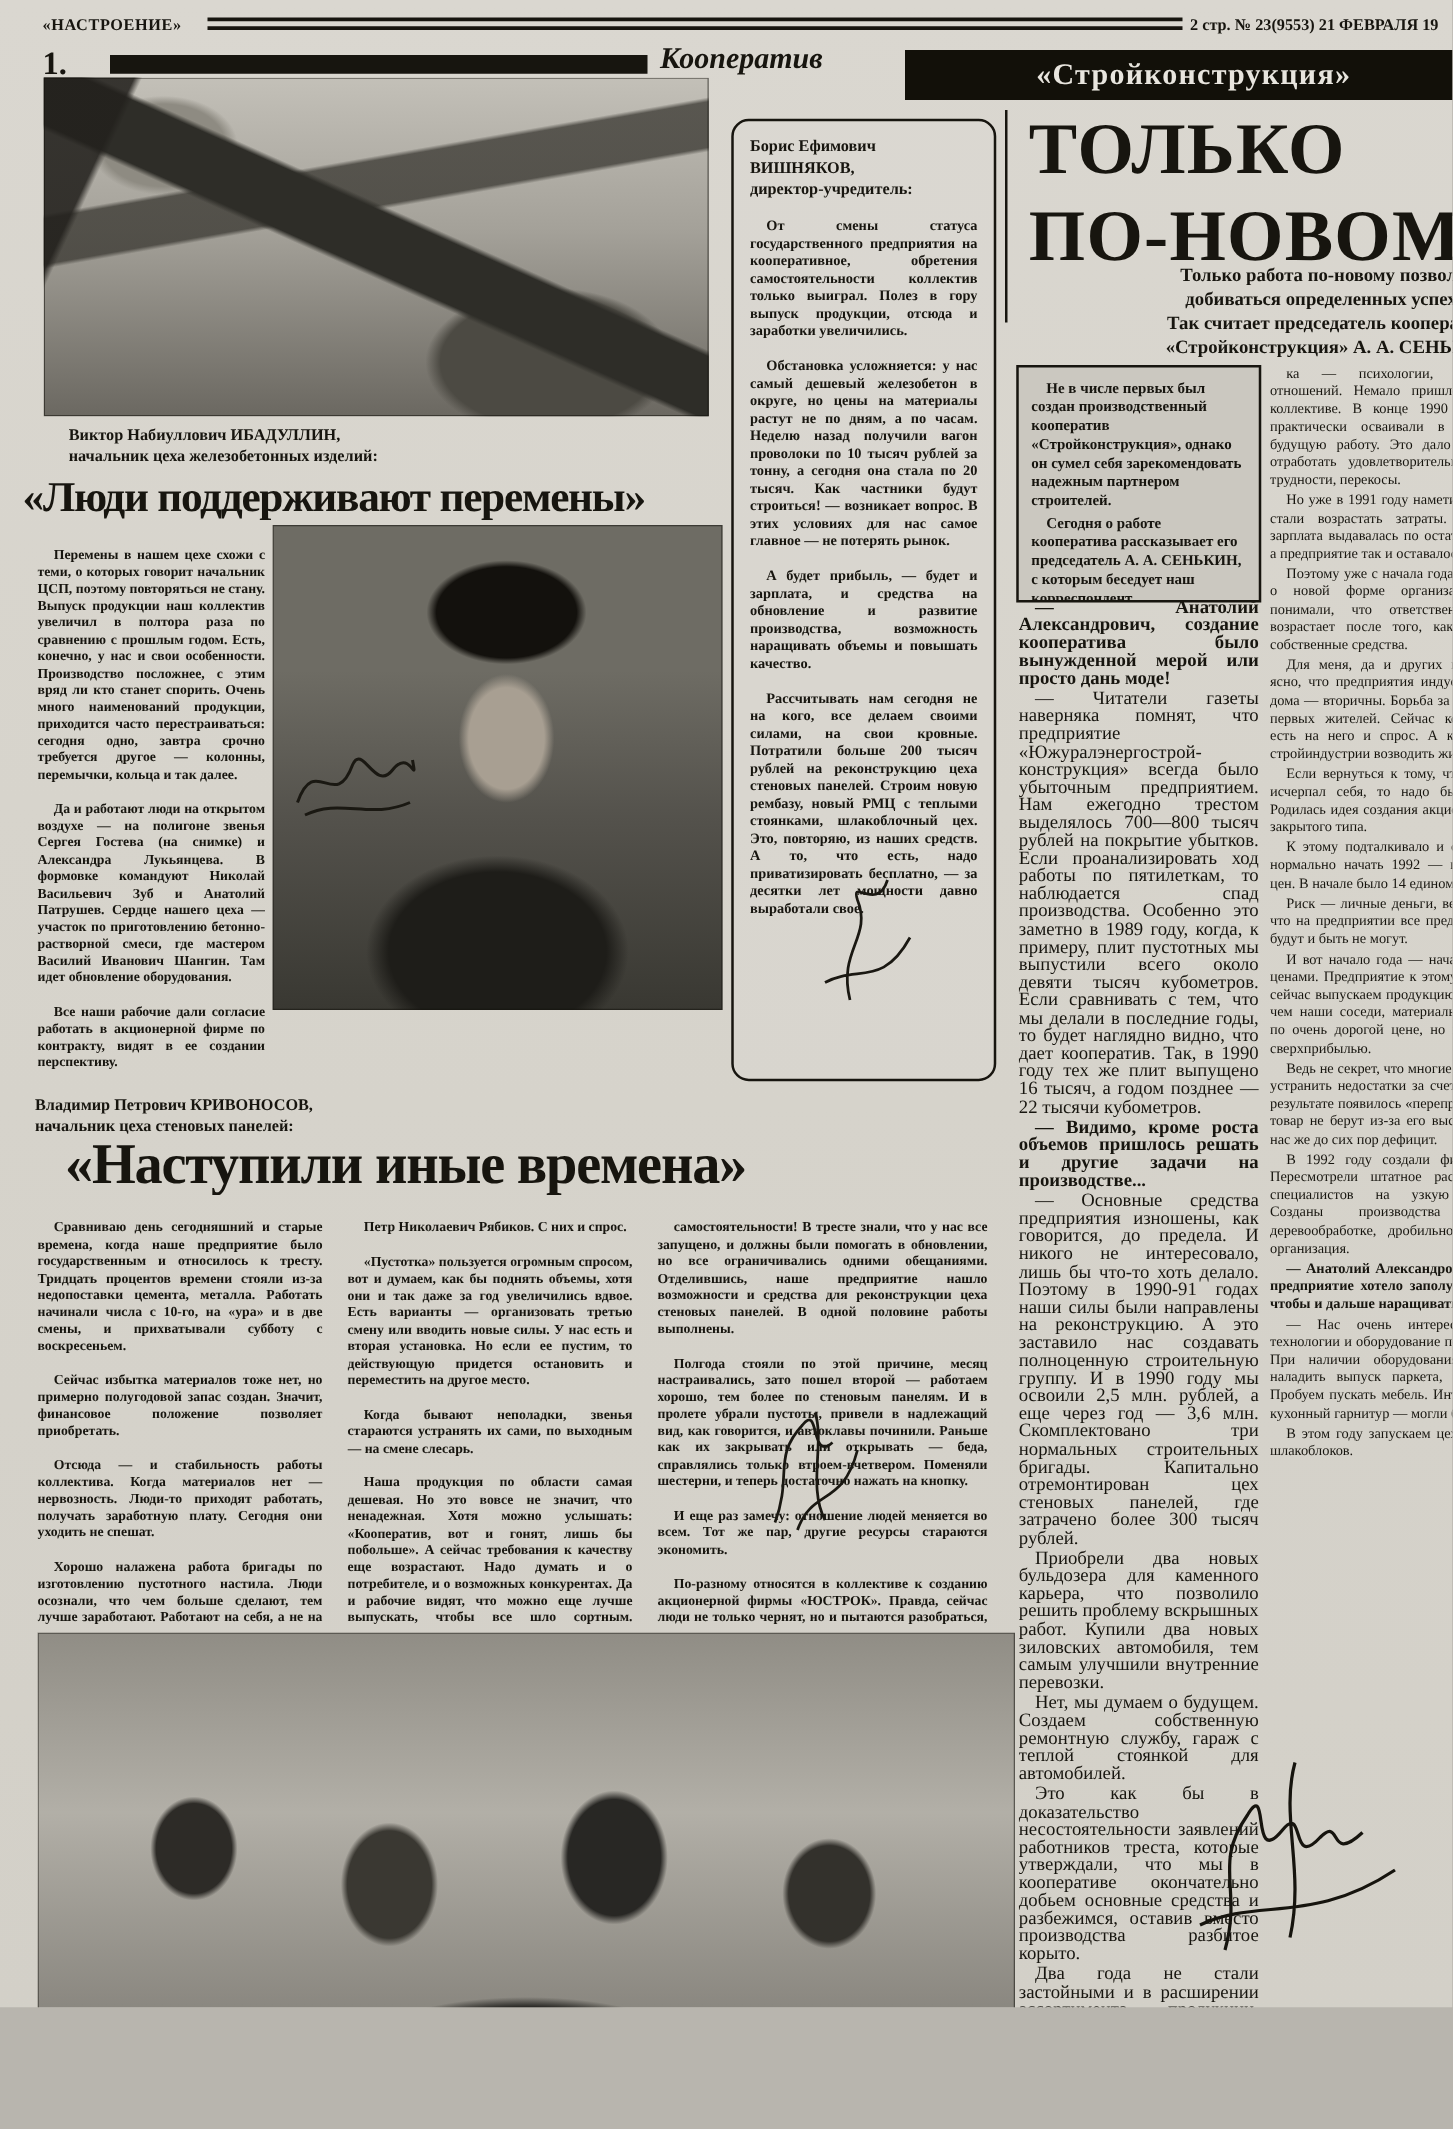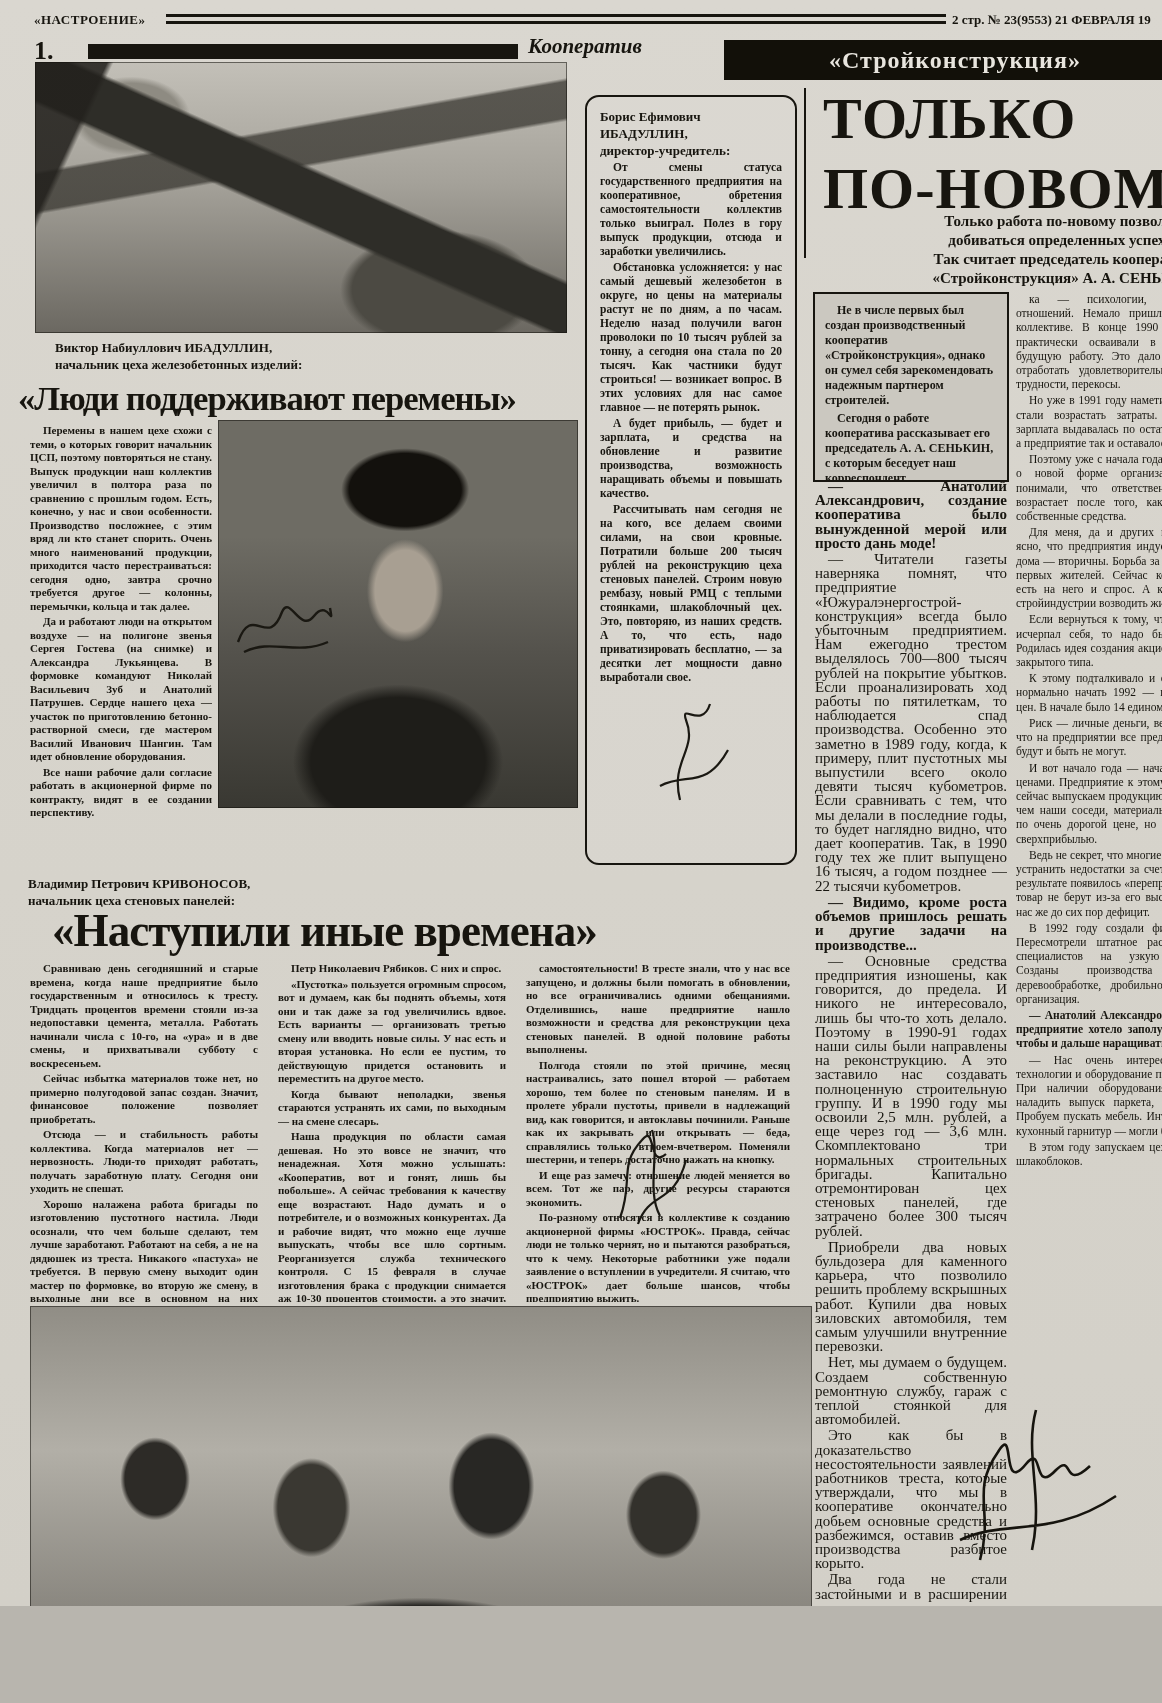--- a/index.html
+++ b/index.html
@@ -7,21 +7,21 @@
     background:linear-gradient(180deg,#dad7d0 0%,#d7d4cc 40%,#d3d0c8 100%);
     font-family:Liberation Serif, serif;color:#17150f;}
   .abs{position:absolute;}
   
   .mast-title{font-weight:bold;font-size:13px;letter-spacing:.5px;white-space:nowrap;}
   .rule2{border-top:3px solid #17150f;border-bottom:3px solid #17150f;height:4px;}
   .mast-issue{font-weight:bold;font-size:13px;white-space:nowrap;}
   
   .pagemark{font-weight:bold;font-size:26px;}
   .kickbar{background:#17150f;height:15px;}
-  .kicker{font-weight:bold;font-style:italic;font-size:21px;white-space:nowrap;}
+  .kicker{font-weight:bold;font-style:italic;font-size:24px;white-space:nowrap;}
   .brandbox{background:#121009;color:#e8e5de;display:flex;align-items:center;justify-content:center;
     font-weight:bold;font-size:24px;letter-spacing:1px;white-space:nowrap;}
   
   .photo{box-shadow:inset 0 0 0 1px rgba(20,18,12,.55);}
   .photo-top{background:
     linear-gradient(115deg, rgba(35,33,29,.88) 0 11%, transparent 12%),
     linear-gradient(24deg, transparent 45%, #2e2d28 46% 56%, transparent 57%),
     linear-gradient(-10deg, transparent 58%, rgba(55,53,47,.75) 59% 69%, transparent 70%),
     radial-gradient(150px 90px at 76% 84%, #4c4a43 0 58%, transparent 66%),
     radial-gradient(90px 60px at 18% 20%, #8e8b82 0 55%, transparent 66%),
@@ -42,21 +42,21 @@
   .hl{font-weight:bold;line-height:1;letter-spacing:-1px;white-space:nowrap;}
   .hl-people{font-size:34px;transform:scaleX(1.02);transform-origin:left;}
   .hl-times{font-size:46px;transform:scaleX(.98);transform-origin:left;}
   .hl-big{font-size:58px;letter-spacing:1px;}
   .hl-market{font-weight:bold;font-size:31px;text-align:center;line-height:1.45;}
   
   .cap{font-weight:bold;font-size:13px;line-height:1.3;}
   .cap .l2{padding-left:0;}
   
   .body{font-size:11px;line-height:13.5px;text-align:justify;overflow:hidden;}
-  .b700 p{font-weight:bold;}
+  .b700 p{font-weight:bold;margin-top:14px;}
   .para,p{margin:0 0 2px 0;text-indent:13px;}
   .q{font-weight:bold;}
   .sf-line{font-weight:bold;font-size:15px;line-height:19px;white-space:nowrap;text-align:center;}
   .introbox{background:#cbc8c0;border:2px solid #17150f;padding:9px 10px;overflow:hidden;}
   .introbox p{font-weight:bold;font-size:12px;line-height:15px;text-indent:12px;margin:0 0 3px;}
   .marketbox{border:2.5px solid #17150f;border-radius:14px;padding:12px 13px;overflow:hidden;background:rgba(222,219,212,.35);}
   .vrule{width:2px;background:#17150f;}
   .scribble{pointer-events:none;}
 </style>
 </head>
@@ -118,21 +118,21 @@
     </div>
   <svg class="abs scribble" style="left:590px;top:1120px;" width="120" height="110" viewBox="0 0 120 110">
     <path d="M30,98 C44,60 28,46 52,20 C66,2 58,50 76,34 M48,104 C60,70 84,86 96,40 M62,10 C70,34 56,70 70,96" fill="none" stroke="#1a1812" stroke-width="2.2"></path>
   </svg>
 
   <div class="abs photo photo-group" style="left:30px;top:1306px;width:782px;height:360px;"></div>
 
   <div class="abs marketbox" style="left:585px;top:95px;width:182px;height:742px;">
     <div class="cap" style="text-align:left;">
       <div>Борис Ефимович</div>
-      <div>ИБАДУЛЛИН,</div>
+      <div>ВИШНЯКОВ,</div>
       <div>директор-учредитель:</div>
     </div>
     <div class="body b700" style="font-size:11.5px;line-height:14px;">
         <p>От смены статуса государственного предприятия на кооперативное, обретения самостоятельности коллектив только выиграл. Полез в гору выпуск продукции, отсюда и заработки увеличились.</p>
         <p>Обстановка усложняется: у нас самый дешевый железобетон в округе, но цены на материалы растут не по дням, а по часам. Неделю назад получили вагон проволоки по 10 тысяч рублей за тонну, а сегодня она стала по 20 тысяч. Как частники будут строиться! — возникает вопрос. В этих условиях для нас самое главное — не потерять рынок.</p>
         <p>А будет прибыль, — будет и зарплата, и средства на обновление и развитие производства, возможность наращивать объемы и повышать качество.</p>
         <p>Рассчитывать нам сегодня не на кого, все делаем своими силами, на свои кровные. Потратили больше 200 тысяч рублей на реконструкцию цеха стеновых панелей. Строим новую рембазу, новый РМЦ с теплыми стоянками, шлакоблочный цех. Это, повторяю, из наших средств. А то, что есть, надо приватизировать бесплатно, — за десятки лет мощности давно выработали свое.</p>
       </div>
   </div>
   <svg class="abs scribble" style="left:640px;top:690px;" width="100" height="120" viewBox="0 0 100 120">

